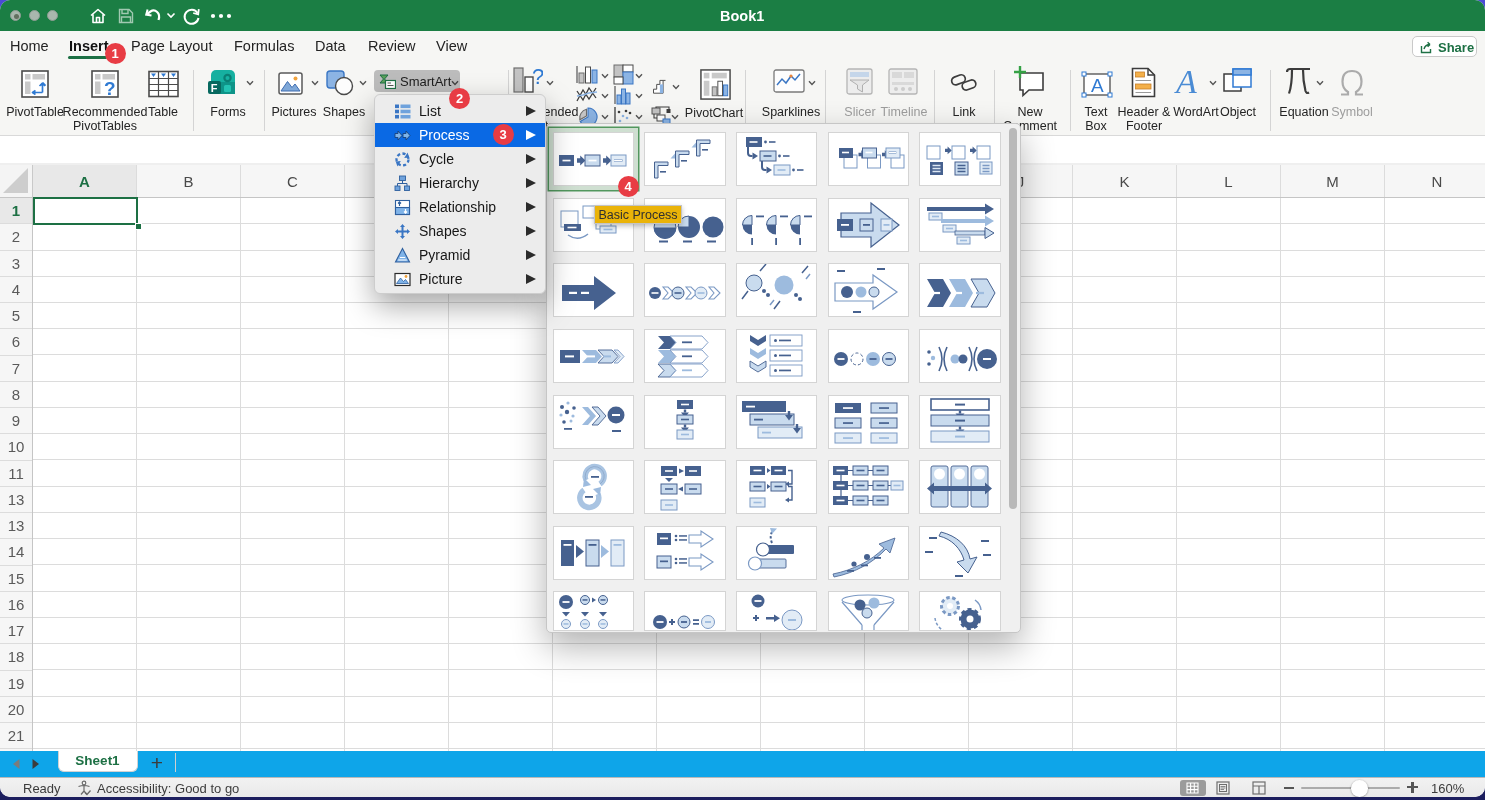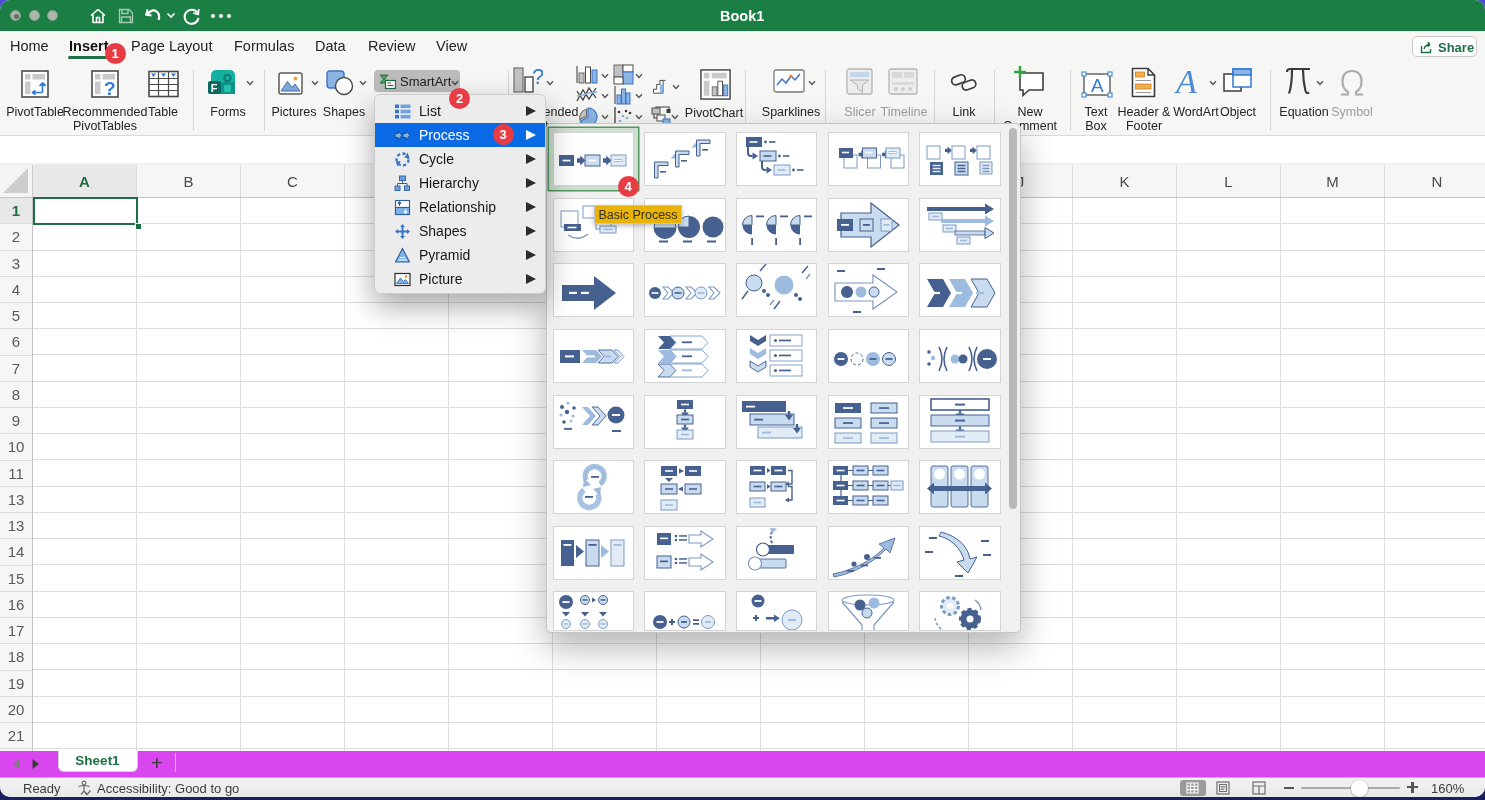--- a/index.html
+++ b/index.html
@@ -17,21 +17,21 @@
 .fbar{position:absolute;left:0;top:136px;width:100%;height:27px;background:#fafafa;border-top:1px solid #d8d8d8;border-bottom:1px solid #cfcfcf}
 .gridwrap{position:absolute;left:0;top:163px;width:100%;height:588px;background:#efefef}
 .colhead{position:absolute;left:0;top:2px;height:33px;right:0;display:flex;background:#f6f6f6;border-bottom:1px solid #c5c5c5}
 .ch{width:104px;flex:none;border-right:1px solid #dcdcdc;display:flex;align-items:center;justify-content:center;font-size:15px;color:#4a4a4a}
 .corner{width:33px;flex:none;border-right:1px solid #c9c9c9;position:relative;background:#f4f4f4}
 .rowhead{position:absolute;left:0;top:35px;width:33px;bottom:0;background:#f6f6f6;border-right:1px solid #c5c5c5}
 .rh{height:26.25px;border-bottom:1px solid #dcdcdc;display:flex;align-items:center;justify-content:center;font-size:15px;color:#5a5a5a}
 .cells{position:absolute;left:33px;top:35px;right:0;bottom:0;background:#fff;background-image:repeating-linear-gradient(to right,transparent 0,transparent 103px,#dcdcdc 103px,#dcdcdc 104px),repeating-linear-gradient(to bottom,transparent 0,transparent 25.25px,#dcdcdc 25.25px,#dcdcdc 26.25px)}
 .selbox{position:absolute;left:33px;top:34px;width:105px;height:28px;border:2px solid #1d7044;background:#fff}
 .handle{position:absolute;left:135px;top:59.5px;width:7px;height:7px;background:#1d7044;border:1px solid #fff}
-.sheetbar{position:absolute;left:0;top:751px;width:100%;height:26px;background:#d946ef}
+.sheetbar{position:absolute;left:0;top:751px;width:100%;height:26px;background:#0ea5e9}
 .status{position:absolute;left:0;top:777px;width:100%;height:20px;background:linear-gradient(#f2f2f2,#e9e9e9);border-top:1px solid #b9b9b9;border-radius:0 0 10px 10px;font-size:13px;color:#3c3c3c}
 .menu{position:absolute;left:374px;top:94px;width:171.5px;height:200px;background:#ececec;border:1px solid #cdcdcd;border-radius:6px;box-shadow:0 12px 30px rgba(0,0,0,.35);z-index:30;padding-top:4px}
 .mi{height:24px;position:relative;font-size:14px;color:#161616;display:flex;align-items:center}
 .mi svg{position:absolute;left:19px;top:4px}
 .mi .txt{position:absolute;left:44px;top:50%;transform:translateY(-50%)}
 .mi .arr{position:absolute;right:9px;top:50%;transform:translateY(-50%);width:0;height:0;border-left:10px solid #2b2b2b;border-top:5.5px solid transparent;border-bottom:5.5px solid transparent}
 .mi.hl{background:#0a69e4;color:#fff}
 .mi.hl .arr{border-left-color:#fff}
 .panel{position:absolute;left:546px;top:123px;width:475px;height:510px;background:#f0f0f0;border:1px solid #c6c6c6;border-radius:5px;box-shadow:0 14px 34px rgba(0,0,0,.3);z-index:20;overflow:hidden}
 .tiles{position:absolute;left:5.5px;top:8.3px;display:grid;grid-template-columns:repeat(5,81.5px);gap:11.6px 10.2px}

